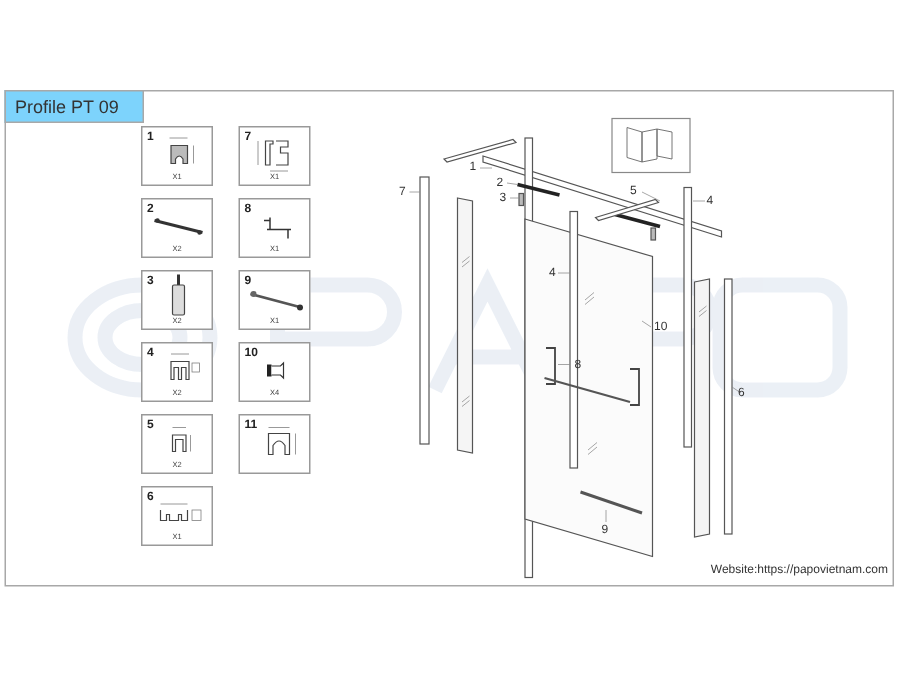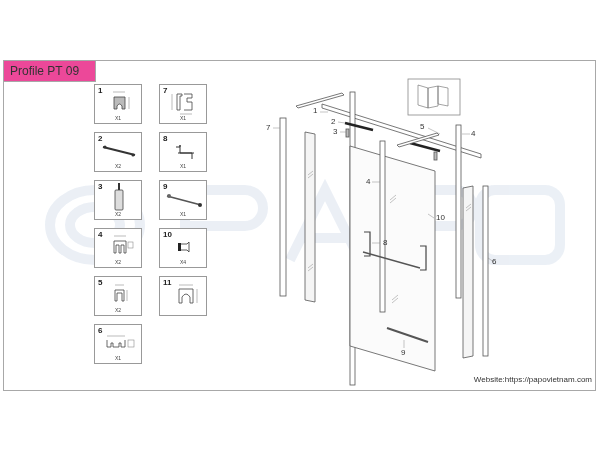--- a/index.html
+++ b/index.html
@@ -1,18 +1,18 @@
 <!DOCTYPE html>
 <html><head>
 <meta charset="utf-8">
 <style>
   html,body{margin:0;padding:0;background:#fff;}
   body{width:600px;height:450px;position:relative;overflow:hidden;font-family:"Liberation Sans",sans-serif;color:#333;}
   .frame{position:absolute;left:3px;top:60px;width:593px;height:331px;border:1px solid #a8a8a8;box-sizing:border-box;background:#fff;}
-  .title-box{position:absolute;left:3px;top:60px;width:93px;height:22px;border:1px solid #a8a8a8;box-sizing:border-box;background:#ec4899;}
+  .title-box{position:absolute;left:3px;top:60px;width:93px;height:22px;border:1px solid #a8a8a8;box-sizing:border-box;background:#7dd3fc;}
   .title-box span{position:absolute;left:6px;top:3px;font-size:12px;color:#333;}
   .watermark{position:absolute;left:0;top:0;}
   .part{position:absolute;width:48px;height:40px;border:1px solid #999;box-sizing:border-box;background:#fff;}
   .part .num{position:absolute;left:3px;top:1px;font-size:8px;font-weight:bold;color:#222;}
   .part .qty{position:absolute;left:0;right:0;bottom:2px;text-align:center;font-size:5px;color:#444;}
   .part svg{position:absolute;left:0;top:0;}
   .assembly{position:absolute;left:0;top:0;}
   .callout{position:absolute;font-size:8px;color:#333;}
   .website{position:absolute;right:8px;top:375px;font-size:8px;color:#333;margin-left:12px;}
 </style>

